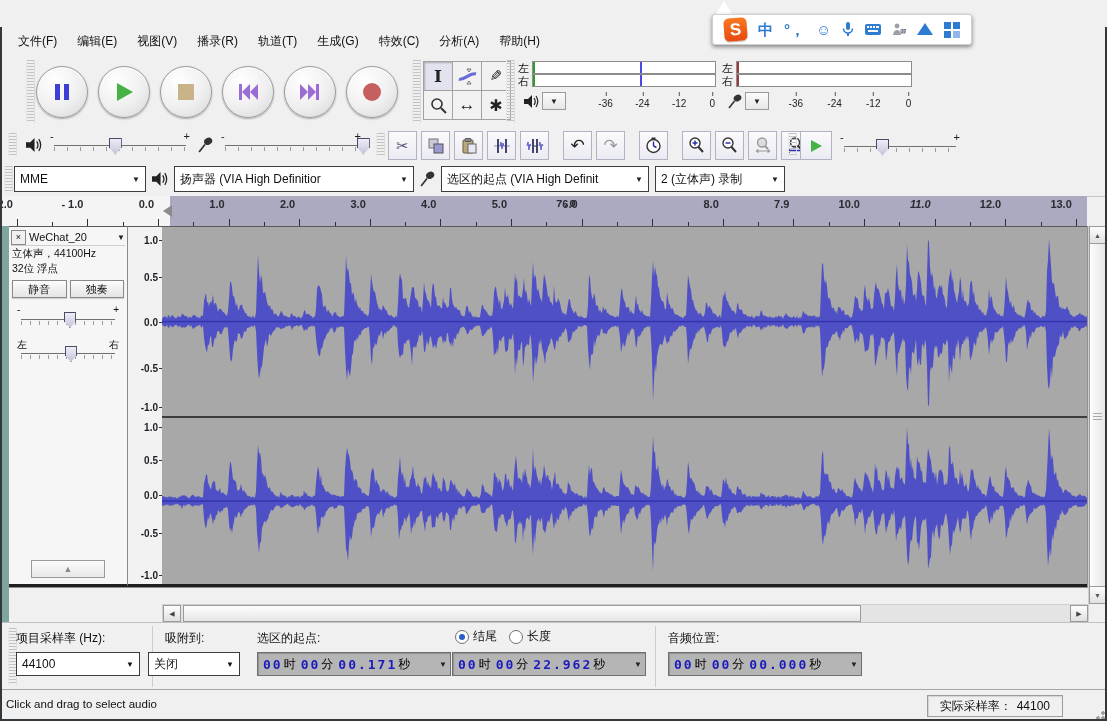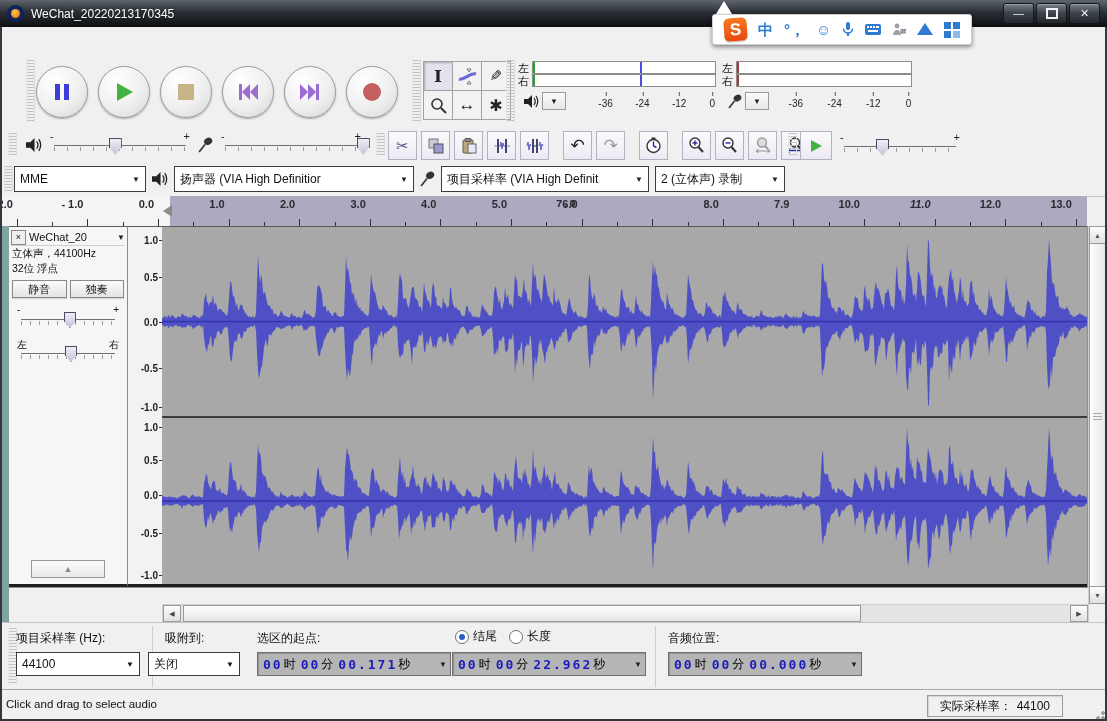--- a/index.html
+++ b/index.html
@@ -138,33 +138,20 @@
   .edge{position:absolute;background:#33383f;z-index:70;}
   #edgeL{left:0;top:27px;width:2px;bottom:0;}
   #edgeR{right:0;top:27px;width:2px;bottom:0;}
   #edgeB{left:0;right:0;bottom:0;height:2px;}
 </style>
 </head>
 <body>
 
 <div class="window">
 
-  <div class="titlebar">
-    <span class="app-icon">
-        <i></i>
-      </span>
-    <span class="win-title">WeChat_20220213170345</span>
-    <span class="winbtns">
-      <span class="winbtn">—</span>
-      <span class="winbtn">
-          <span class="maxglyph"></span>
-        </span>
-      <span class="winbtn">✕</span>
-    </span>
-  </div>
 
   <div class="ime-tail"></div>
   <div class="ime">
     <span class="sogou">S</span>
     <span class="ime-ic">中</span>
     <span class="ime-ic">°，</span>
     <span class="ime-ic">☺</span>
     <span class="ime-ic">
       <svg width="12" height="15" viewBox="0 0 12 15">
           <rect x="4" y="0" width="4" height="8" rx="2" fill="#2f7bd2"></rect>
@@ -196,20 +183,31 @@
     <span class="ime-ic">
         <span class="ime-grid">
           <b></b>
           <b></b>
           <b></b>
           <b></b>
         </span>
       </span>
   </div>
 
+  <div class="menubar">
+    <span class="menu-item">文件(F)</span>
+    <span class="menu-item">编辑(E)</span>
+    <span class="menu-item">视图(V)</span>
+    <span class="menu-item">播录(R)</span>
+    <span class="menu-item">轨道(T)</span>
+    <span class="menu-item">生成(G)</span>
+    <span class="menu-item">特效(C)</span>
+    <span class="menu-item">分析(A)</span>
+    <span class="menu-item">帮助(H)</span>
+  </div>
 
   <div class="tbrow" id="row1">
     <div class="grip" style="left:26px"></div>
     <div class="transport">
       <div class="tbtn">
         <svg width="20" height="20" viewBox="0 0 20 20">
             <rect x="3" y="2" width="5" height="16" fill="#3d3dd8"></rect>
             <rect x="12" y="2" width="5" height="16" fill="#3d3dd8"></rect>
           </svg>
       </div>
@@ -476,21 +474,21 @@
         </svg>
       <span class="combo" style="width:228px">
           <span>扬声器 (VIA High Definitior</span>
           <span class="arr">▼</span>
         </span>
       <svg width="15" height="16" viewBox="0 0 14 15">
           <ellipse cx="9.5" cy="4" rx="4" ry="3.2" fill="#333" transform="rotate(-30 9.5 4)"></ellipse>
           <line x1="6.5" y1="7" x2="1" y2="14" stroke="#333" stroke-width="1.6"></line>
         </svg>
       <span class="combo" style="width:196px">
-          <span>项目采样率 (VIA High Definit</span>
+          <span>选区的起点 (VIA High Definit</span>
           <span class="arr">▼</span>
         </span>
       <span class="combo" style="width:118px">
           <span>2 (立体声) 录制</span>
           <span class="arr">▼</span>
         </span>
     </div>
   </div>
 
   <div id="ruler">

